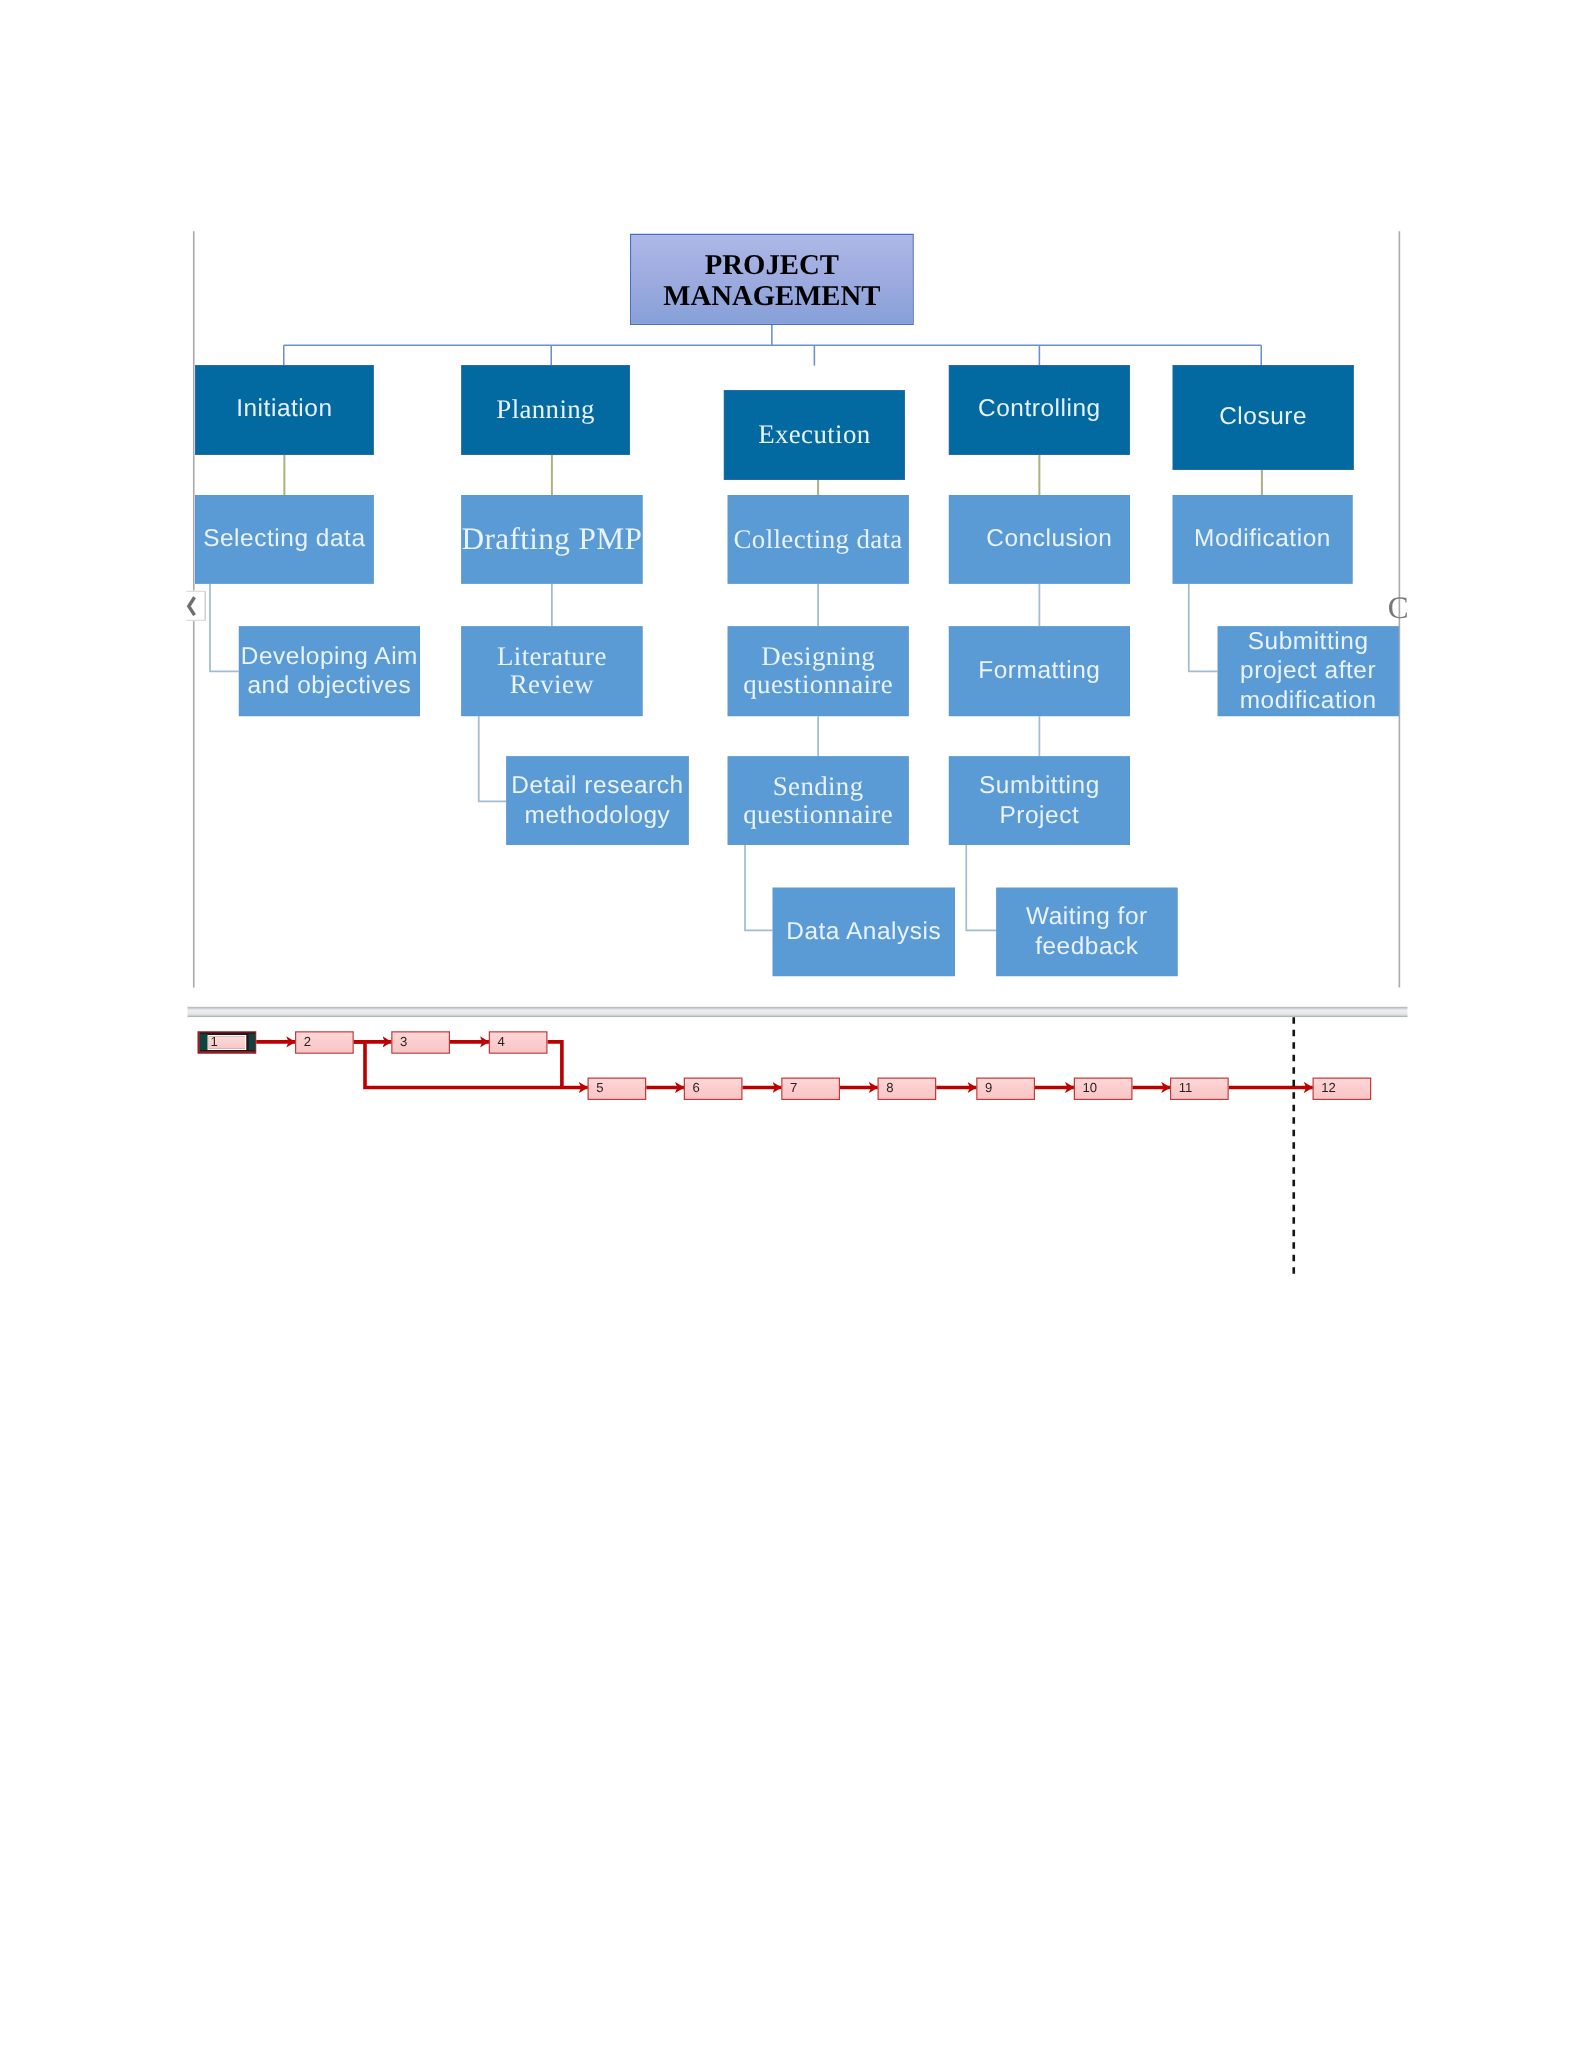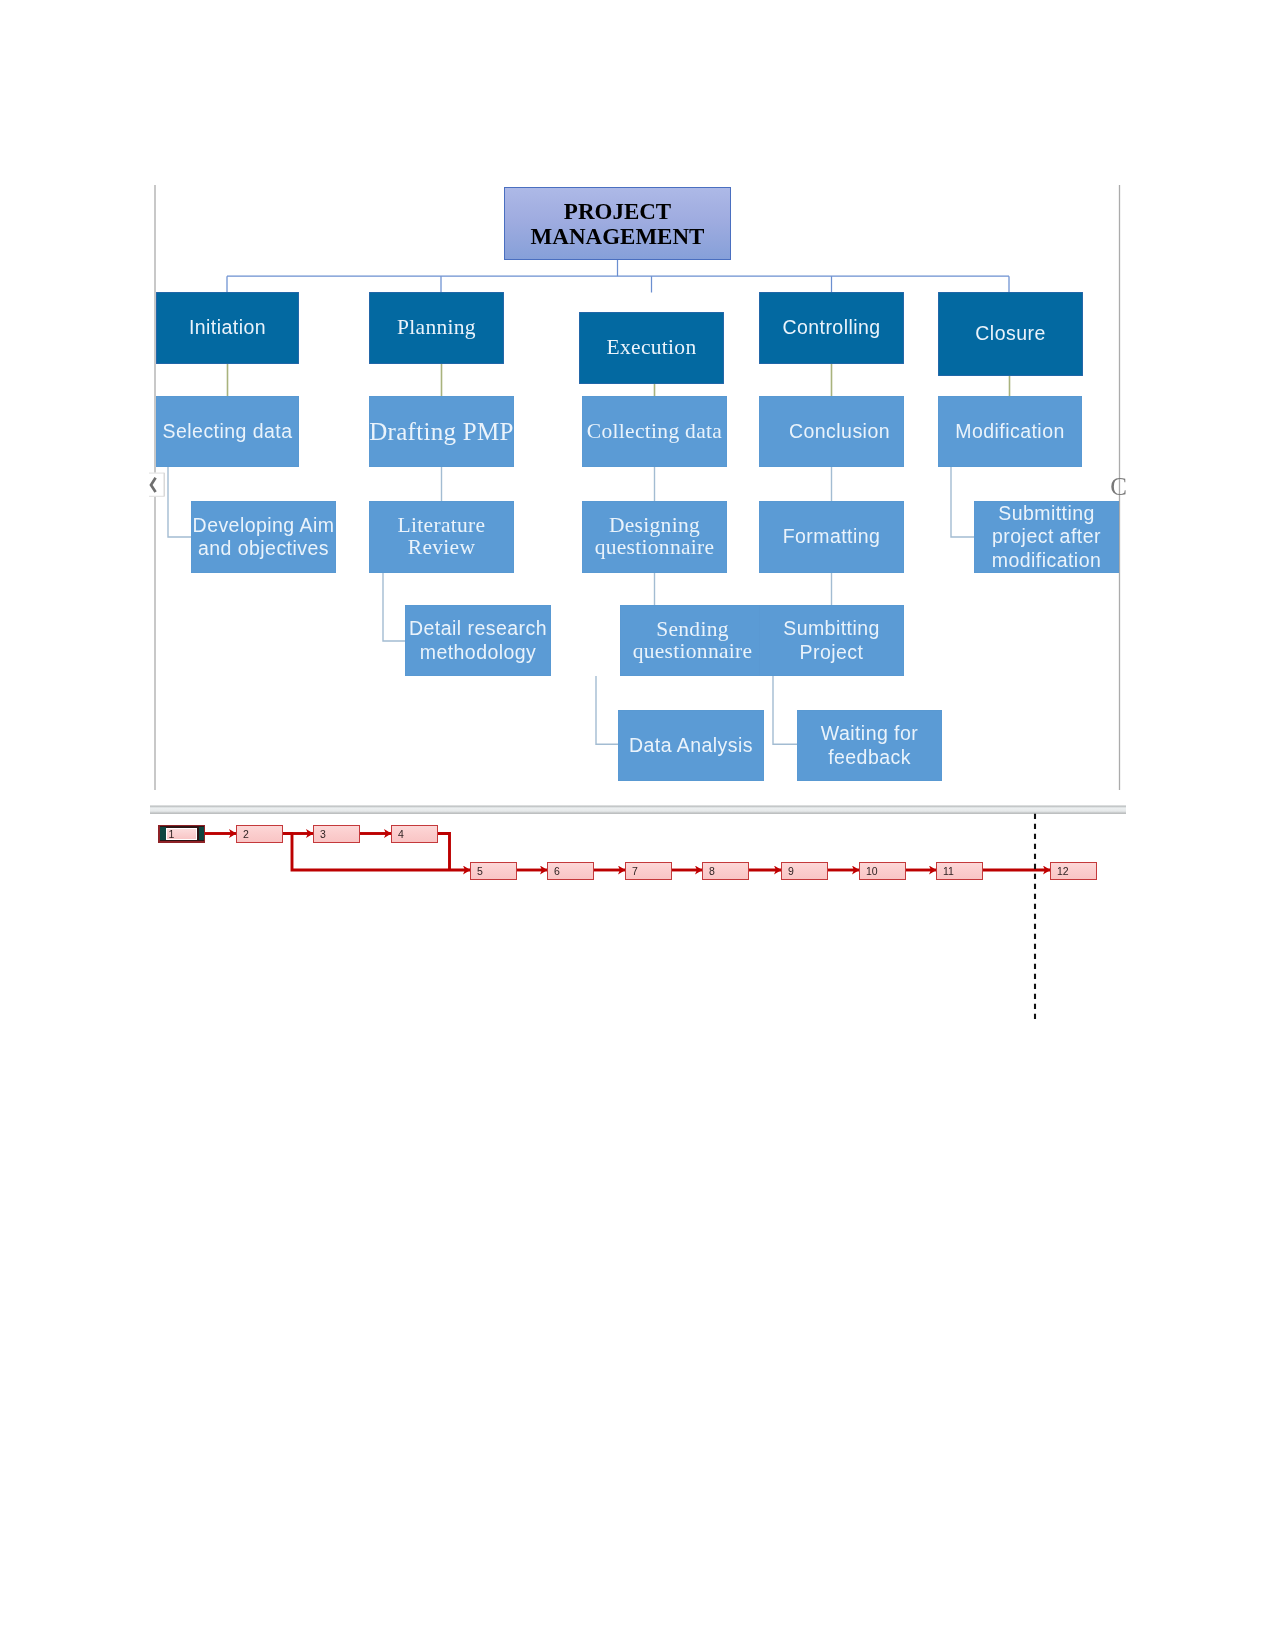--- a/index.html
+++ b/index.html
@@ -112,21 +112,21 @@
 Review</div>
   <div class="wbsbox lvl2 ffserif" style="left:582px;top:501px;width:145px;height:72px;font-size:21.5px;">Designing
 questionnaire</div>
   <div class="wbsbox lvl2 ffsans" style="left:759px;top:501px;width:145px;height:72px;font-size:19.5px;">Formatting</div>
   <div class="wbsbox lvl2 ffsans" style="left:974px;top:501px;width:145px;height:72px;font-size:19.5px;">Submitting
 project after
 modification</div>
 
   <div class="wbsbox lvl2 ffsans" style="left:405px;top:605px;width:146px;height:71px;font-size:19.5px;">Detail research
 methodology</div>
-  <div class="wbsbox lvl2 ffserif" style="left:582px;top:605px;width:145px;height:71px;font-size:21.5px;margin-left:38px;">Sending
+  <div class="wbsbox lvl2 ffserif" style="left:582px;top:605px;width:145px;height:71px;font-size:21.5px;">Sending
 questionnaire</div>
   <div class="wbsbox lvl2 ffsans" style="left:759px;top:605px;width:145px;height:71px;font-size:19.5px;">Sumbitting
 Project</div>
 
   <div class="wbsbox lvl2 ffsans" style="left:618px;top:710px;width:146px;height:71px;font-size:19.5px;">Data Analysis</div>
   <div class="wbsbox lvl2 ffsans" style="left:797px;top:710px;width:145px;height:71px;font-size:19.5px;">Waiting for
 feedback</div>
 
   <div class="marker" style="left:1110.2px;top:475px;font-size:25px;line-height:24px;color:#787878;">C</div>
 

